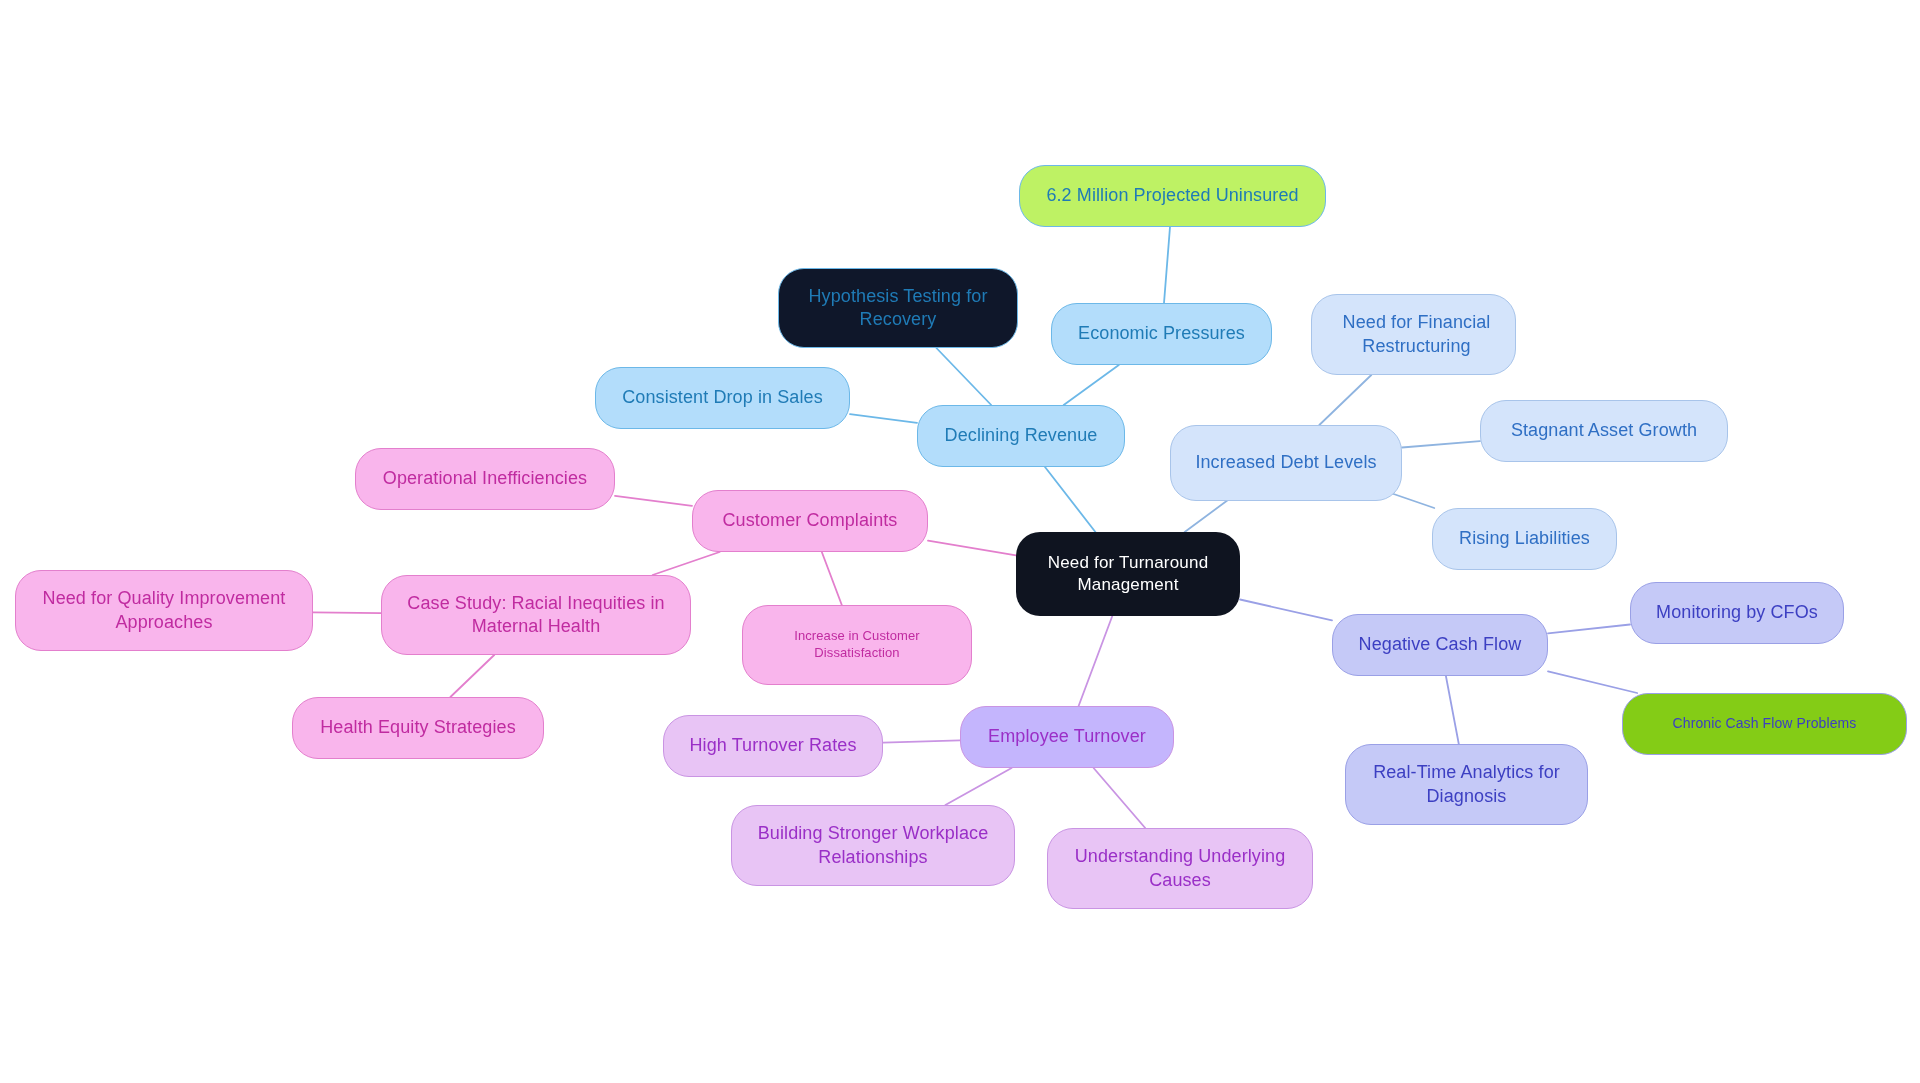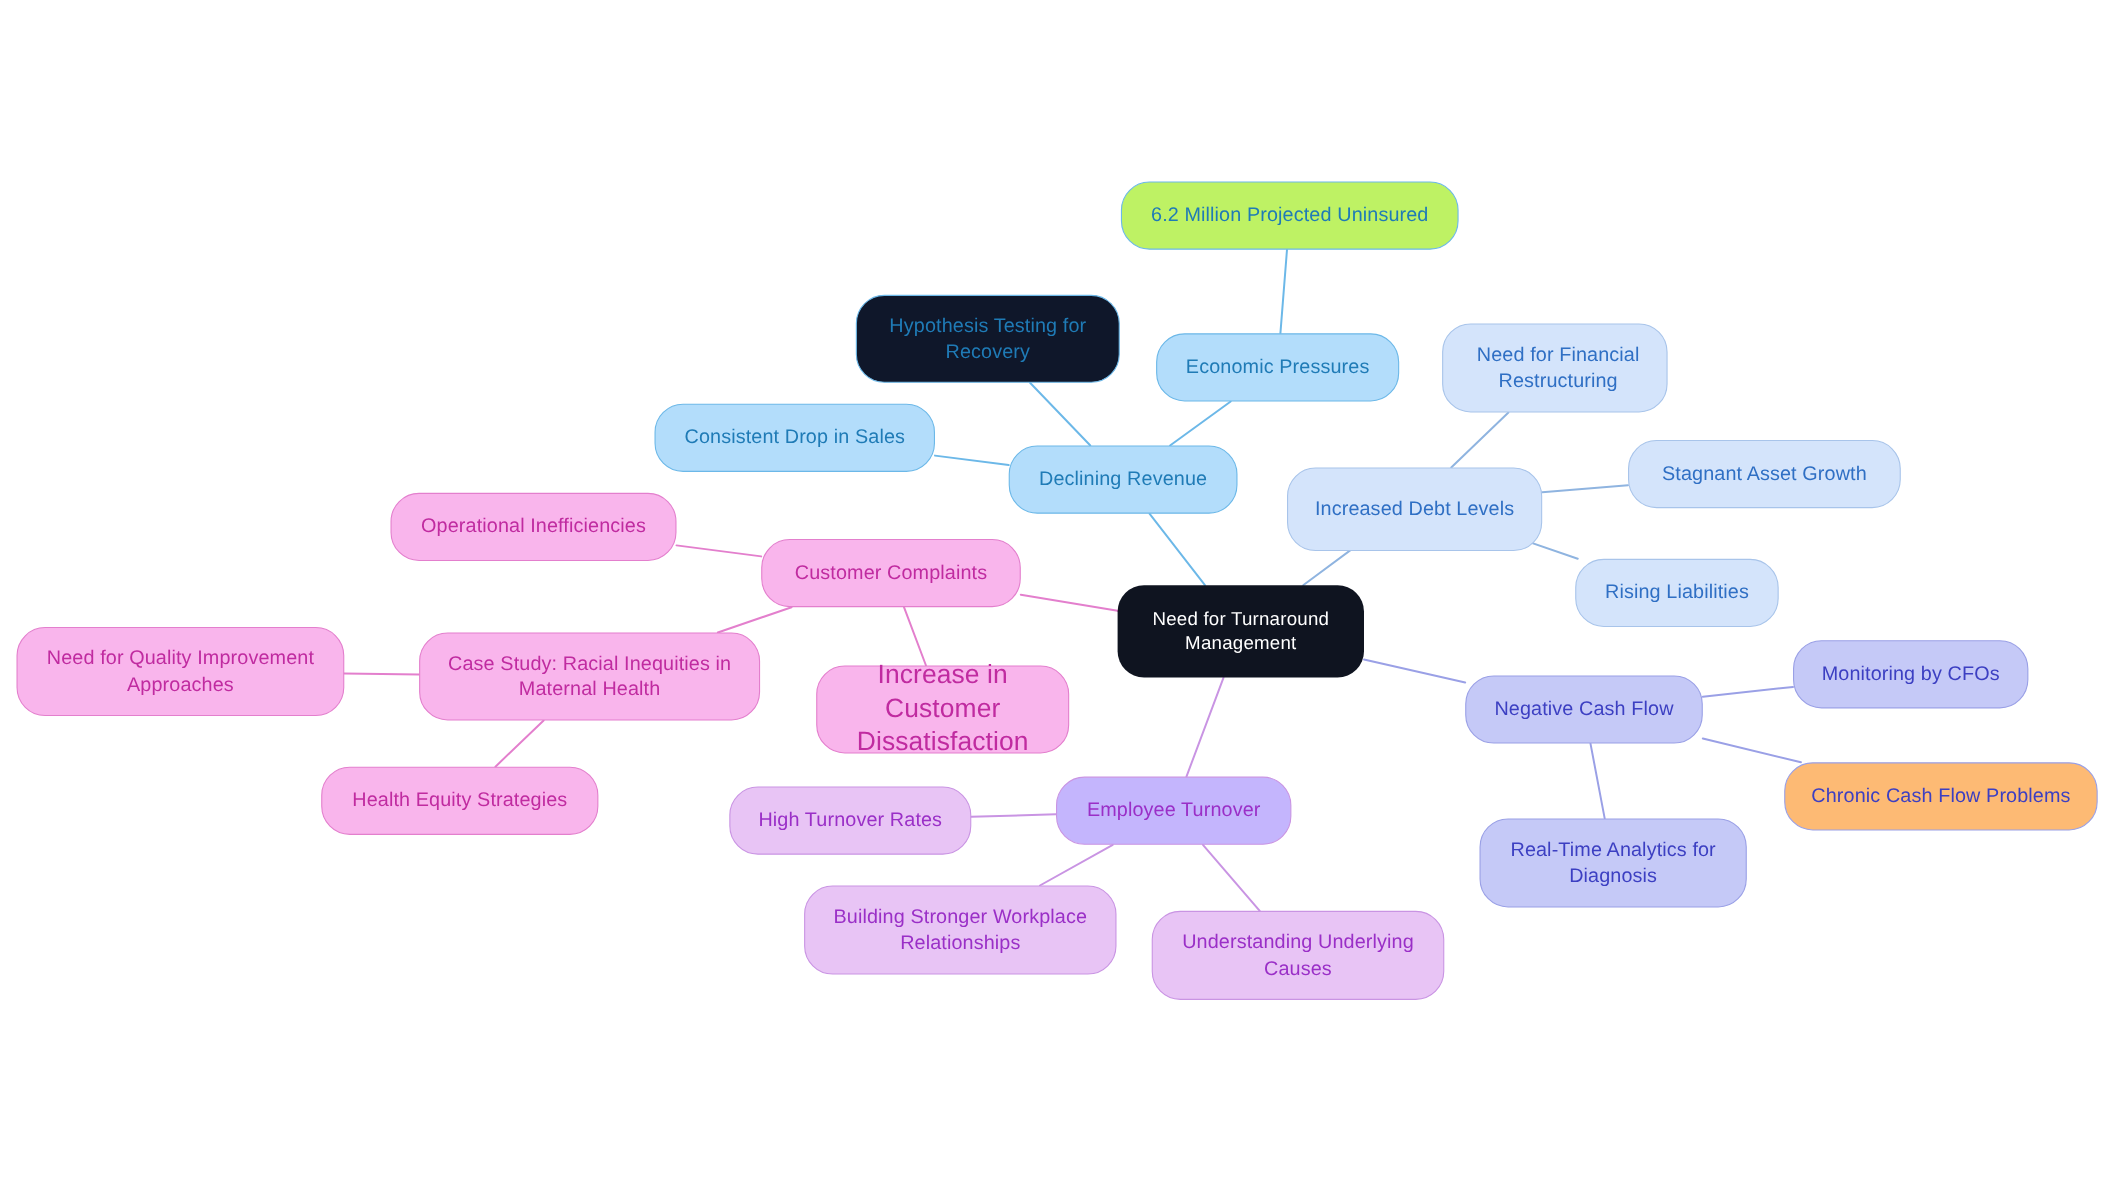--- a/index.html
+++ b/index.html
@@ -122,21 +122,21 @@
         <span class="node-label">Case Study: Racial Inequities in
 Maternal Health</span>
       </div>
       <div class="node" style="left: 15px; top: 570px; width: 298px; height: 81px; background: rgb(249, 181, 236); border-color: rgb(227, 127, 205); color: rgb(192, 43, 160); font-size: 18px;">
         <span class="node-label">Need for Quality Improvement
 Approaches</span>
       </div>
       <div class="node" style="left: 292px; top: 697px; width: 252px; height: 62px; background: rgb(249, 181, 236); border-color: rgb(227, 127, 205); color: rgb(192, 43, 160); font-size: 18px;">
         <span class="node-label">Health Equity Strategies</span>
       </div>
-      <div class="node" style="left: 742px; top: 605px; width: 230px; height: 80px; background: rgb(249, 181, 236); border-color: rgb(227, 127, 205); color: rgb(192, 43, 160); font-size: 24px;">
+      <div class="node" style="left: 742px; top: 605px; width: 230px; height: 80px; background: rgb(249, 181, 236); border-color: rgb(227, 127, 205); color: rgb(192, 43, 160); font-size: 13px;">
         <span class="node-label">Increase in Customer
 Dissatisfaction</span>
       </div>
       <div class="node" style="left: 960px; top: 706px; width: 214px; height: 62px; background: #c4b5fd; border-color: rgb(201, 148, 227); color: rgb(154, 47, 199); font-size: 18px;">
         <span class="node-label">Employee Turnover</span>
       </div>
       <div class="node" style="left: 663px; top: 715px; width: 220px; height: 62px; background: rgb(232, 196, 245); border-color: rgb(201, 148, 227); color: rgb(154, 47, 199); font-size: 18px;">
         <span class="node-label">High Turnover Rates</span>
       </div>
       <div class="node" style="left: 731px; top: 805px; width: 284px; height: 81px; background: rgb(232, 196, 245); border-color: rgb(201, 148, 227); color: rgb(154, 47, 199); font-size: 18px;">
@@ -146,21 +146,21 @@
       <div class="node" style="left: 1047px; top: 828px; width: 266px; height: 81px; background: rgb(232, 196, 245); border-color: rgb(201, 148, 227); color: rgb(154, 47, 199); font-size: 18px;">
         <span class="node-label">Understanding Underlying
 Causes</span>
       </div>
       <div class="node" style="left: 1332px; top: 614px; width: 216px; height: 62px; background: rgb(197, 201, 247); border-color: rgb(154, 160, 230); color: rgb(60, 63, 194); font-size: 18px;">
         <span class="node-label">Negative Cash Flow</span>
       </div>
       <div class="node" style="left: 1630px; top: 582px; width: 214px; height: 62px; background: rgb(197, 201, 247); border-color: rgb(154, 160, 230); color: rgb(60, 63, 194); font-size: 18px;">
         <span class="node-label">Monitoring by CFOs</span>
       </div>
-      <div class="node" style="left: 1622px; top: 693px; width: 285px; height: 62px; background: #fdba74; border-color: rgb(154, 160, 230); color: rgb(60, 63, 194); font-size: 18px;">
+      <div class="node" style="left: 1622px; top: 693px; width: 285px; height: 62px; background: #84cc16; border-color: rgb(154, 160, 230); color: rgb(60, 63, 194); font-size: 14px;">
         <span class="node-label">Chronic Cash Flow Problems</span>
       </div>
       <div class="node" style="left: 1345px; top: 744px; width: 243px; height: 81px; background: rgb(197, 201, 247); border-color: rgb(154, 160, 230); color: rgb(60, 63, 194); font-size: 18px;">
         <span class="node-label">Real-Time Analytics for
 Diagnosis</span>
       </div>
     </div>
 </div>
 
 </body></html>

